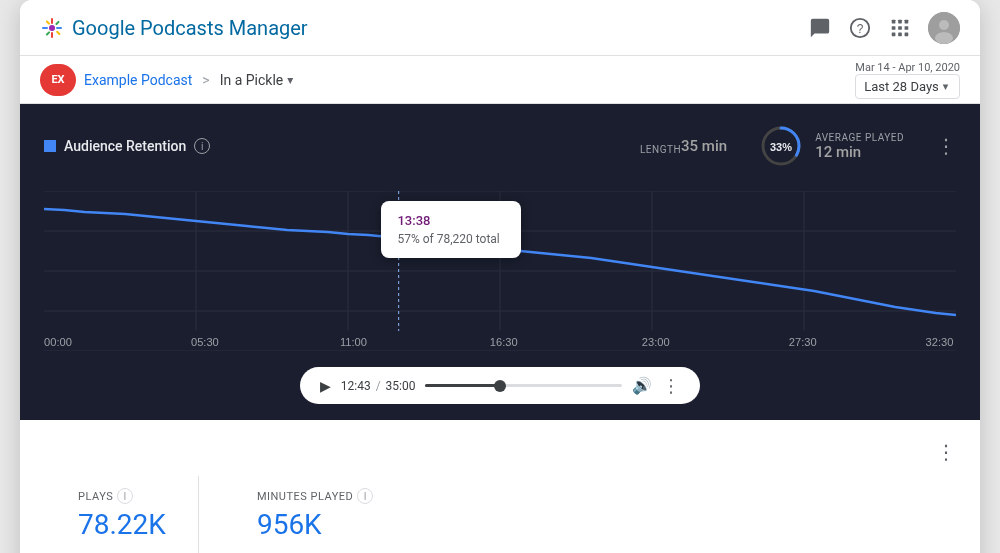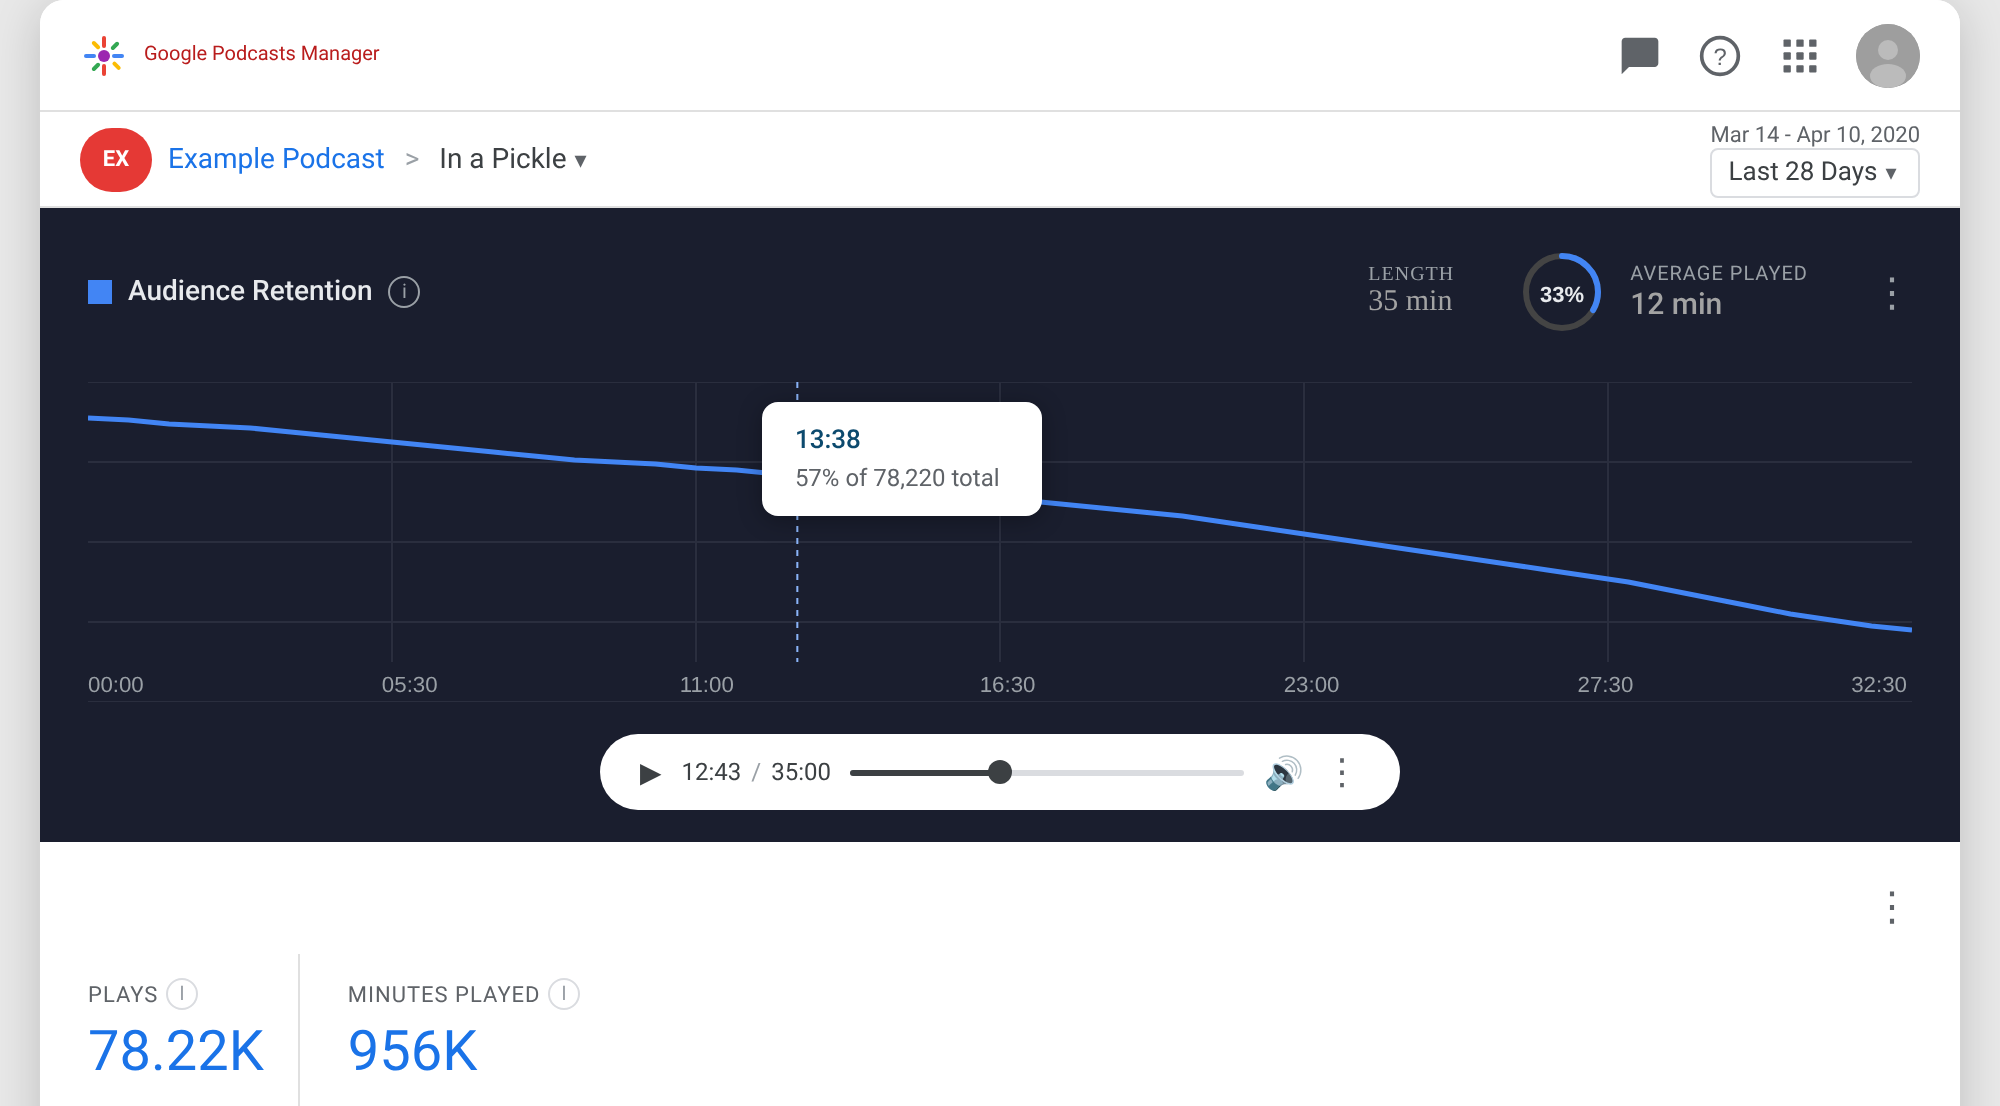--- a/index.html
+++ b/index.html
@@ -36,22 +36,22 @@
     .google-podcasts-logo {
       display: flex;
       align-items: center;
       gap: 8px;
     }
     .logo-icon {
       width: 24px;
       height: 24px;
     }
     .app-title {
-      font-size: 10px;
-      color: #b91c1c;
+      font-size: 20px;
+      color: #0369a1;
       font-weight: 400;
     }
     .top-nav-right {
       display: flex;
       align-items: center;
       gap: 16px;
     }
     .nav-icon {
       width: 24px;
       height: 24px;
@@ -225,21 +225,21 @@
       top: 10px;
       left: 37%;
       background: #fff;
       border-radius: 8px;
       padding: 12px 16px;
       box-shadow: 0 2px 12px rgba(0,0,0,0.3);
       min-width: 140px;
     }
     .tooltip-time {
       font-size: 13px;
-      color: #0c4a6e;
+      color: #701a75;
       font-weight: 500;
       margin-bottom: 4px;
     }
     .tooltip-plays {
       font-size: 20px;
       color: #1a73e8;
       font-weight: 600;
       margin-bottom: 2px;
     }
     .tooltip-desc {
@@ -312,23 +312,24 @@
       display: flex;
       justify-content: flex-end;
       margin-bottom: 12px;
     }
     .stats-cards {
       display: flex;
       gap: 0;
       margin-bottom: 16px;
     }
     .stat-card {
-      padding: 12px 17px 12px 0;
+      padding: 12px 32px 12px 0;
       border-right: 1px solid #e0e0e0;
       margin-right: 24px;
+      margin-left: 34px;
     }
     .stat-card:last-child {
       border-right: none;
     }
     .stat-card-label {
       display: flex;
       align-items: center;
       gap: 4px;
       font-size: 11px;
       color: #5f6368;
@@ -424,21 +425,21 @@
   <div class="chart-area">
     <div class="chart-header">
       <div class="chart-title-group">
         <div class="chart-title-square"></div>
         <span class="chart-title">Audience Retention</span>
         <div class="info-icon">
           <span>i</span>
         </div>
       </div>
       <div class="chart-stats">
-        <div style="display:flex;flex-direction:column;font-family:Liberation Serif, serif;">
+        <div style="display:flex;align-items:flex-end;">
           <span class="stat-label">LENGTH</span>
           <span class="stat-value">35 min</span>
         </div>
         <div class="avg-played-group">
 
           <svg width="44" height="44" viewBox="0 0 44 44">
             <circle cx="22" cy="22" r="18" fill="none" stroke="#444" stroke-width="3"></circle>
             <circle cx="22" cy="22" r="18" fill="none" stroke="#4285f4" stroke-width="3" stroke-dasharray="37.7 76.2" stroke-linecap="round" transform="rotate(-90 22 22)"></circle>
             <text x="22" y="27" text-anchor="middle" fill="#e8eaed" font-size="11" font-family="Arial" font-weight="600">33%</text>
           </svg>

